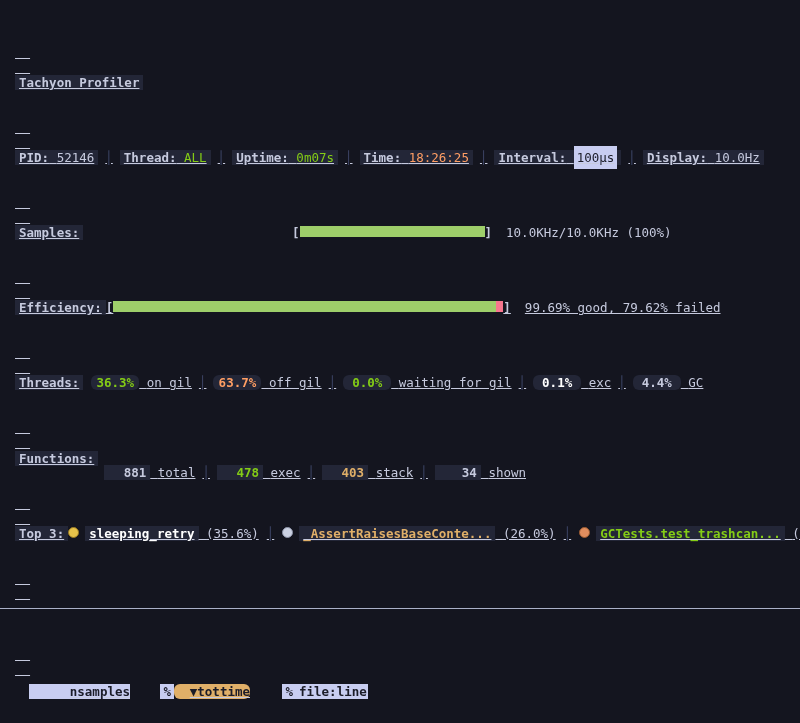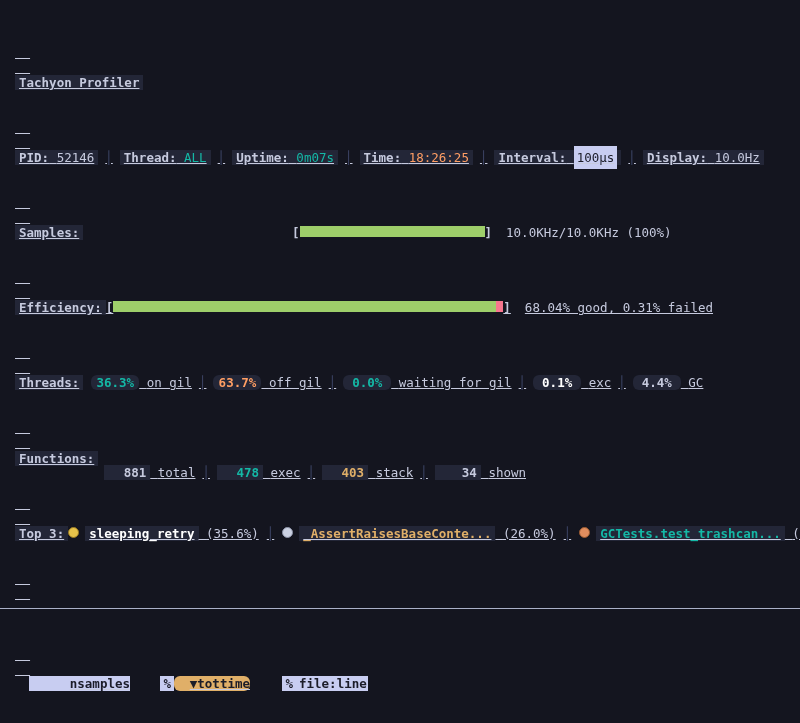--- a/index.html
+++ b/index.html
@@ -3,25 +3,25 @@
 <meta charset="utf-8">
 <style>
   html,body{margin:0;padding:0;background:#14151f;}
   .screen{
     position:relative;width:800px;height:723px;overflow:hidden;
     background:#14151f;color:#c6cade;
     font-family:"DejaVu Sans Mono",monospace;font-size:12.5px;
     box-sizing:border-box;padding:15px 0 0 15px;white-space:pre;text-decoration:underline;
   }
   .ln{height:15.1px;display:flex;align-items:center;}
-  .tln{height:14.55px;display:flex;align-items:flex-end;}
+  .tln{height:14.55px;display:flex;align-items:flex-end;margin-top:8px;}
   .chip{background:#232637;padding:0 4px;}
   .b{font-weight:bold;}
   .c-fg{color:#c6cade}
-  .c-red{color:#ffffff}.c-green{color:#14b8a6}
+  .c-red{color:#ffffff}.c-green{color:#84cc16}
   .c-yellow{color:#e0af68}.c-orange{color:#ff9e64}
   .c-inv{background:#c8cdf1;color:#1b1c28;padding:4px 3px;}
   .group + .group::before{content:"│";color:#3d4566;padding:0 7px;}
   .titem + .titem::before{content:"│";color:#3d4566;padding:0 8px;}
   
   .bar-open,.bar-close{color:#c6cade;font-weight:bold;}
   .hbar{display:inline-block;height:11px;vertical-align:middle;position:relative;top:-1px;}
   .samples-bargroup{position:absolute;left:277px;top:0;display:flex;align-items:center;height:15.1px;}
   .samples-fill{width:185px;background:#9ece6a;}
   .eff-bar{width:390px;display:inline-flex;height:11px;vertical-align:middle;position:relative;top:-1px;}
@@ -76,21 +76,21 @@
       <span class="bar-open">[</span>
       <span class="hbar samples-fill"></span>
       <span class="bar-close">]</span>
       <span style="width:14px;"></span>
       <span>10.0KHz/10.0KHz (100%)</span>
     </span>
   </div>
 
   
   <div class="ln">
-    <span class="chip b">Efficiency:</span><span class="bar-open">[</span><span class="eff-bar"><span class="eff-good" id="eff-good" style="width: 98%;"></span><span class="eff-bad"></span></span><span class="bar-close">]</span><span style="width:14px;"></span><span>68.04% good, 0.31% failed</span>
+    <span class="chip b">Efficiency:</span><span class="bar-open">[</span><span class="eff-bar"><span class="eff-good" id="eff-good" style="width: 98%;"></span><span class="eff-bad"></span></span><span class="bar-close">]</span><span style="width:14px;"></span><span>99.69% good, 79.62% failed</span>
   </div>
 
   
   <div class="ln">
     <span class="chip b">Threads:</span>
     <span style="width:8px;"></span>
     <span style="display:inline-flex;align-items:center;"><span class="group"><span class="thread-val chip c-green">36.3%</span><span> </span><span>on gil</span></span><span class="group"><span class="thread-val chip c-orange">63.7%</span><span> </span><span>off gil</span></span><span class="group"><span class="thread-val chip c-green">0.0%</span><span> </span><span>waiting for gil</span></span><span class="group"><span class="thread-val chip c-red">0.1%</span><span> </span><span>exc</span></span><span class="group"><span class="thread-val chip c-fg">4.4%</span><span> </span><span>GC</span></span></span>
   </div>
 
   

